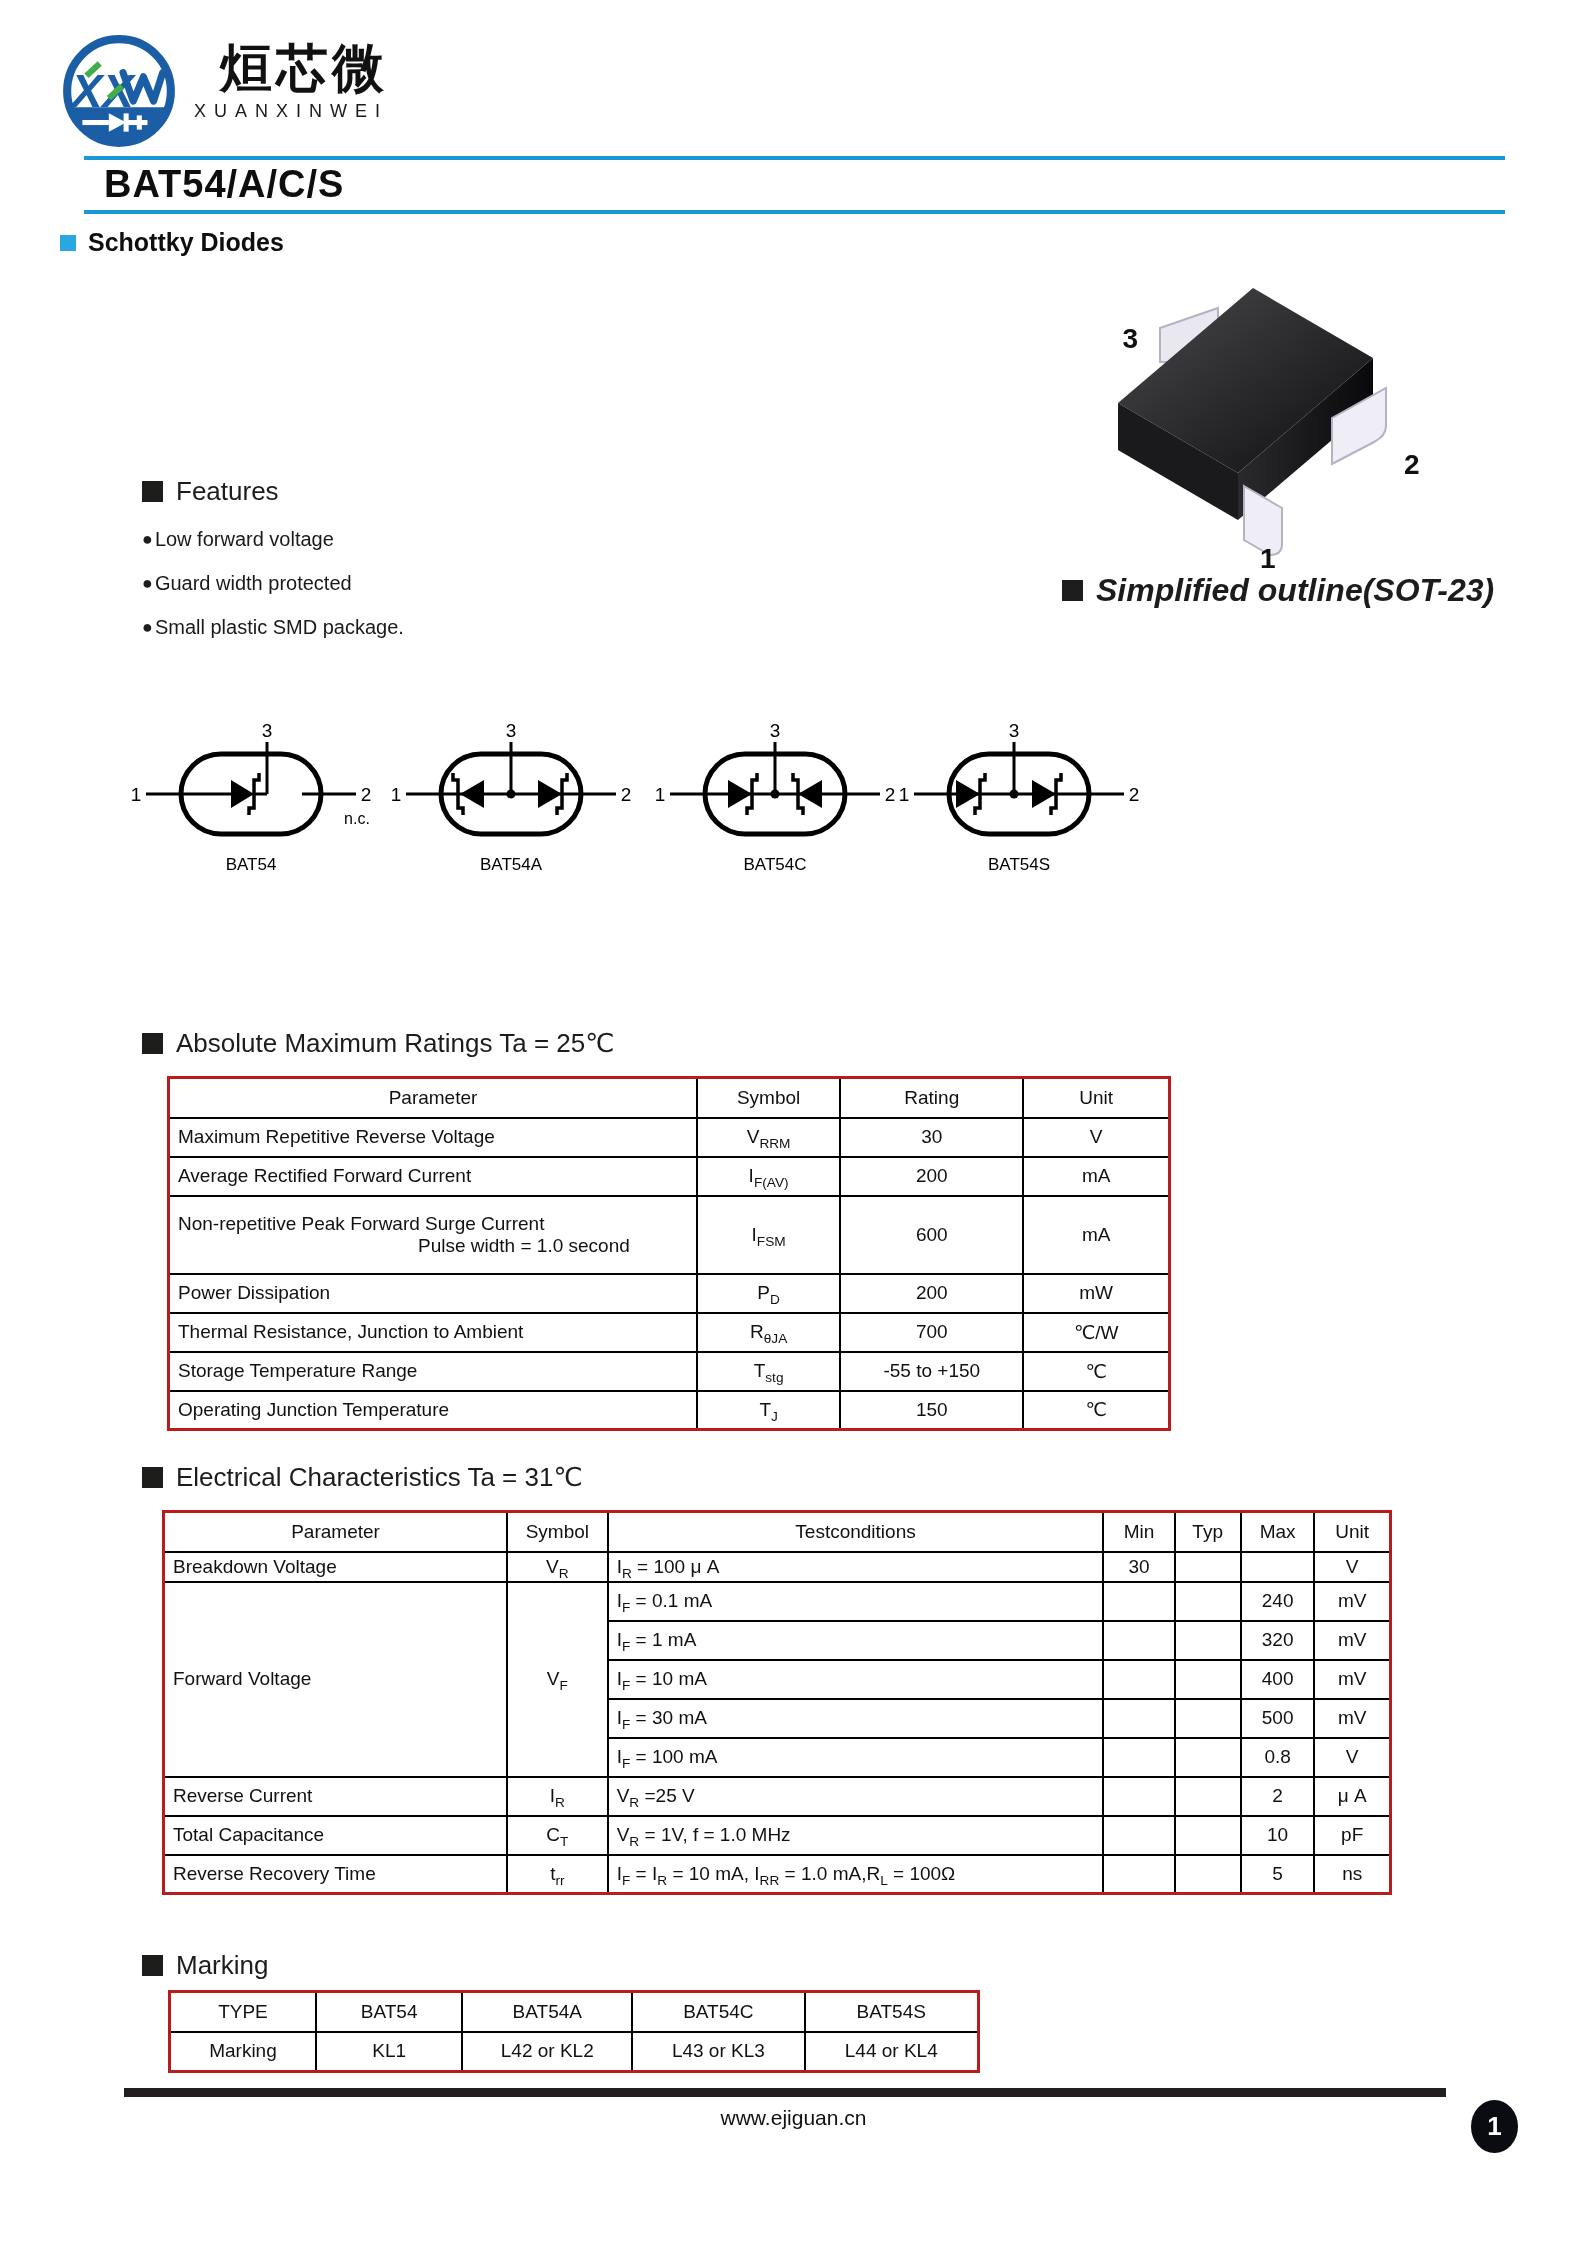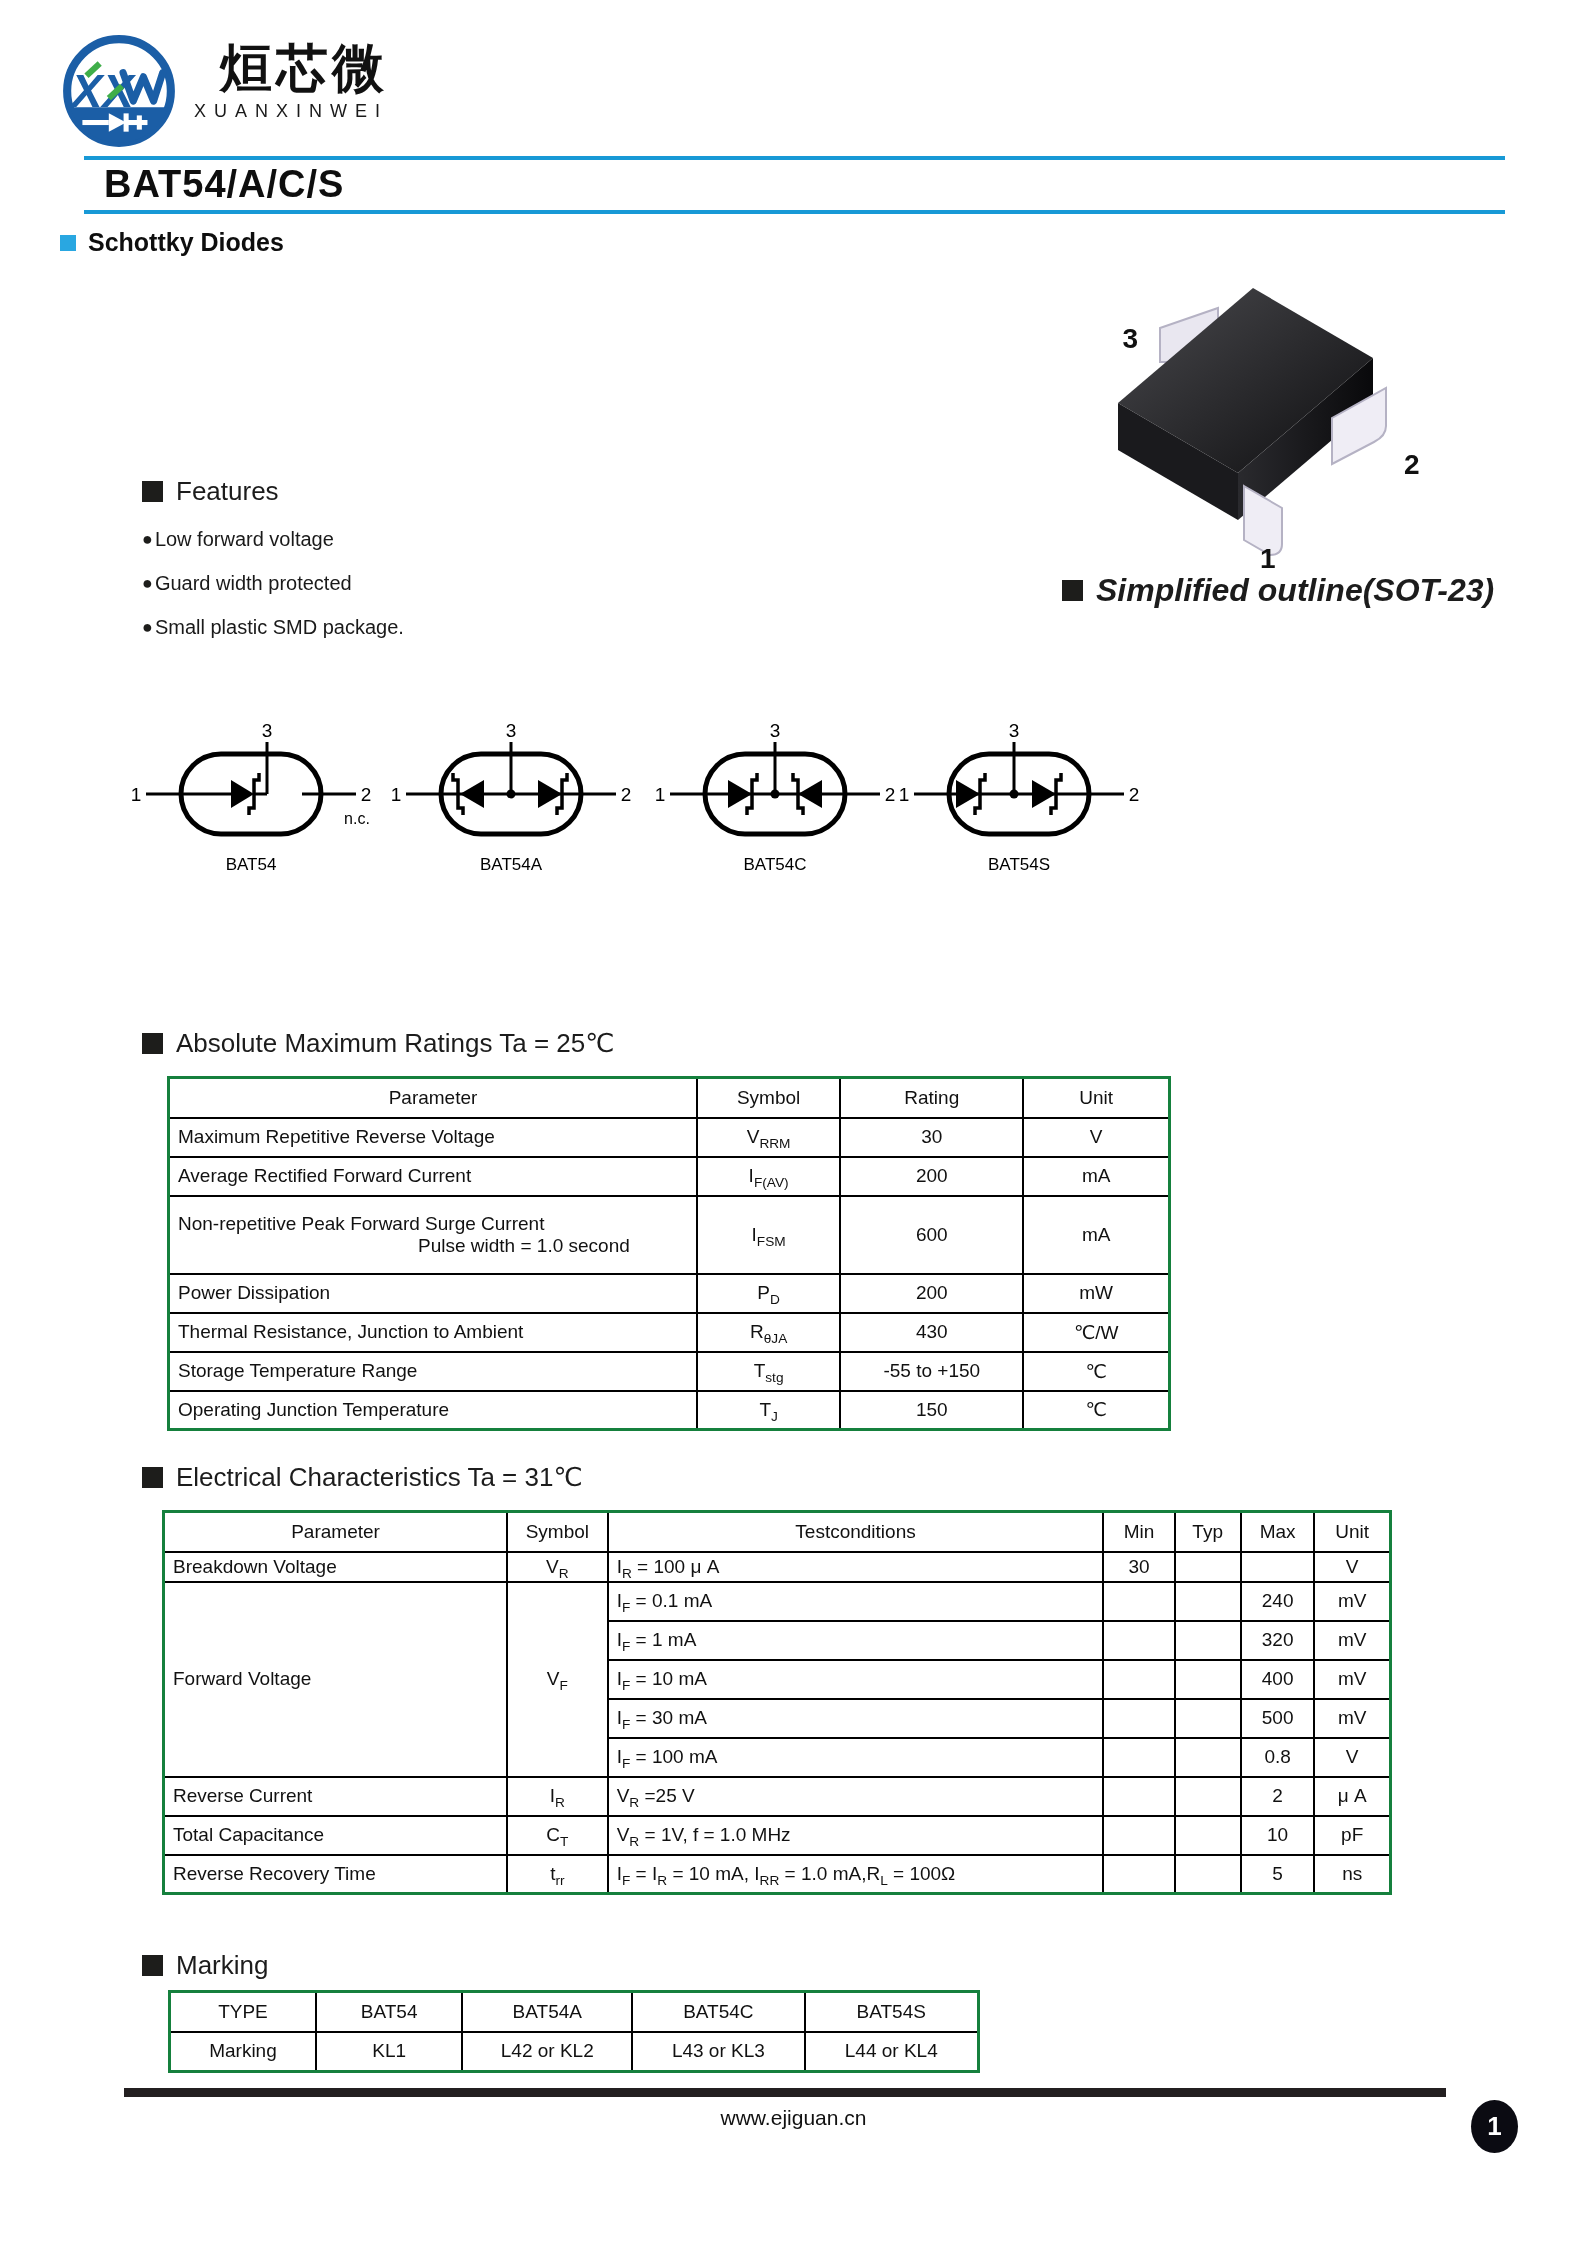--- a/index.html
+++ b/index.html
@@ -40,21 +40,21 @@
   .symbols { position:absolute; top:722px; left:0; width:100%; height:170px; }
   .sym { position:absolute; width:250px; }
   .sym svg { display:block; }
 
   
   table.t { border-collapse:collapse; table-layout:fixed; background:#fff; }
   table.t th, table.t td {
     border:2px solid #000; font-size:19px; font-weight:400;
     text-align:center; vertical-align:middle; padding:2px 6px; color:#111;
   }
-  table.t { border:3px solid #15803d; }
+  table.t { border:3px solid #b91c1c; }
   table.t td.l { text-align:left; padding-left:8px; }
   sub { font-size:72%; line-height:0; }
   .abs-wrap  { position:absolute; left:167px; top:1076px; }
   .elec-wrap { position:absolute; left:162px; top:1510px; }
   .mark-wrap { position:absolute; left:168px; top:1990px; }
   .h-abs  { position:absolute; left:142px; top:1028px; }
   .h-elec { position:absolute; left:142px; top:1462px; }
   .h-mark { position:absolute; left:142px; top:1950px; }
   .surge-l2 { padding-left:240px; }
 
@@ -267,21 +267,21 @@
       </tr>
       <tr style="height:39px;">
         <td class="l">Power Dissipation</td>
         <td>P<sub>D</sub></td>
         <td>200</td>
         <td>mW</td>
       </tr>
       <tr style="height:39px;margin-top:30px;">
         <td class="l">Thermal Resistance, Junction to Ambient</td>
         <td>R<sub>θJA</sub></td>
-        <td>430</td>
+        <td>700</td>
         <td>℃/W</td>
       </tr>
       <tr style="height:39px;">
         <td class="l">Storage Temperature Range</td>
         <td>T<sub>stg</sub></td>
         <td>-55 to +150</td>
         <td>℃</td>
       </tr>
       <tr style="height:39px;">
         <td class="l">Operating Junction Temperature</td>

